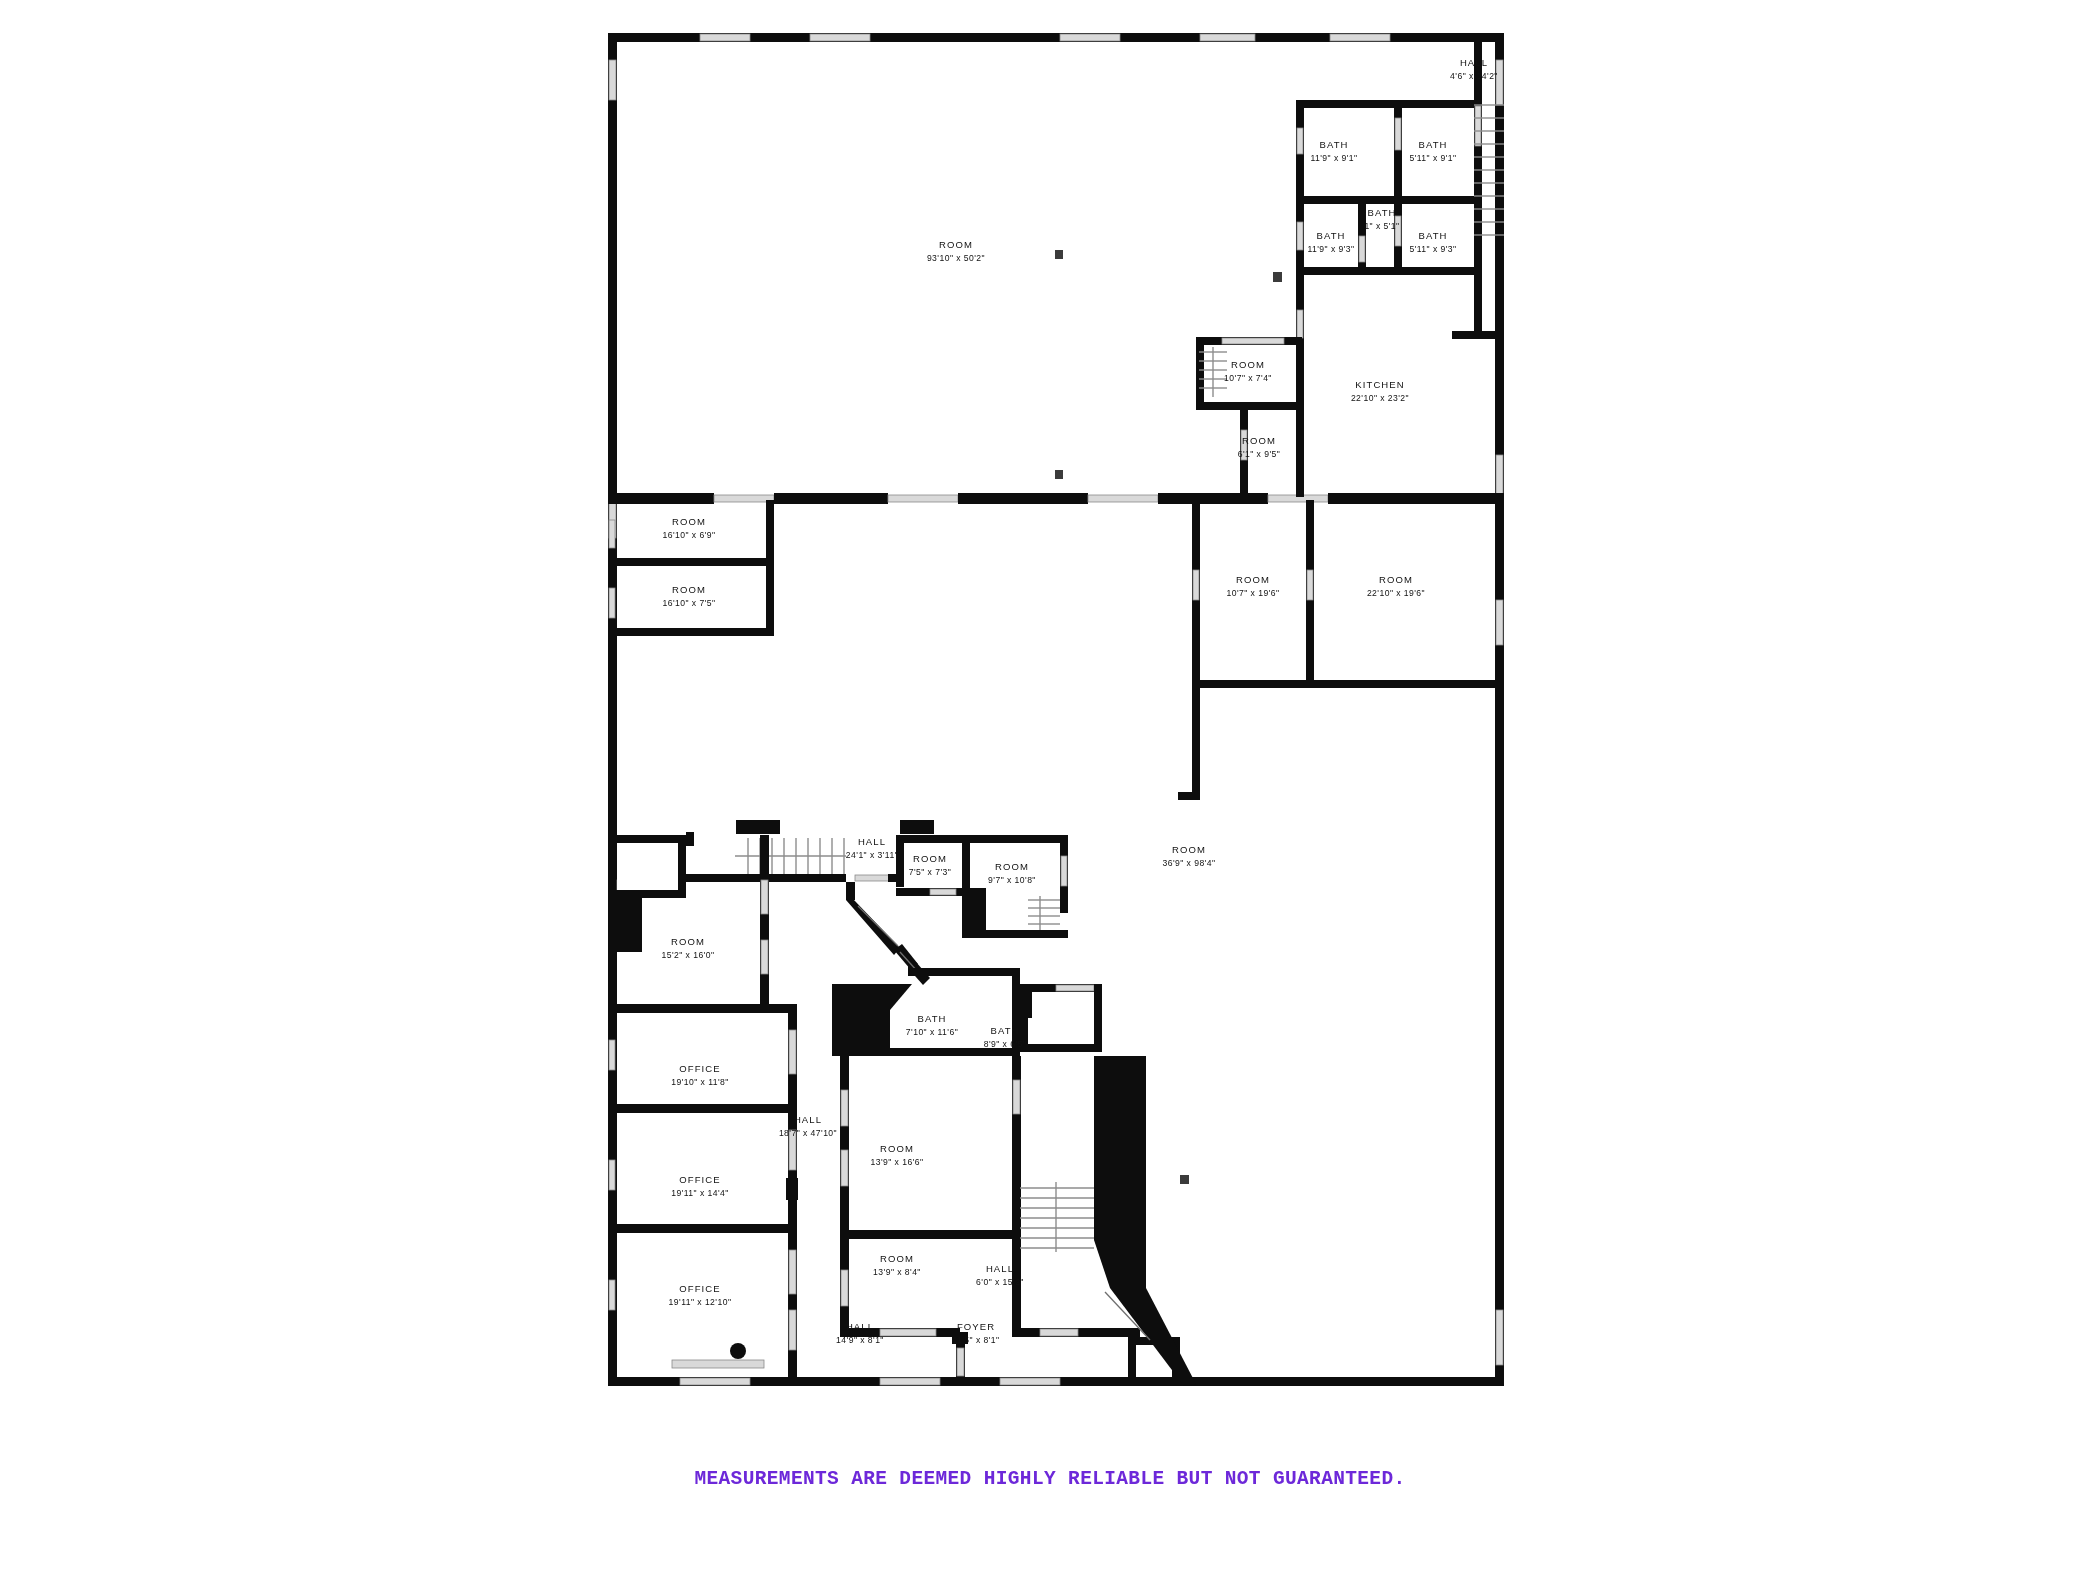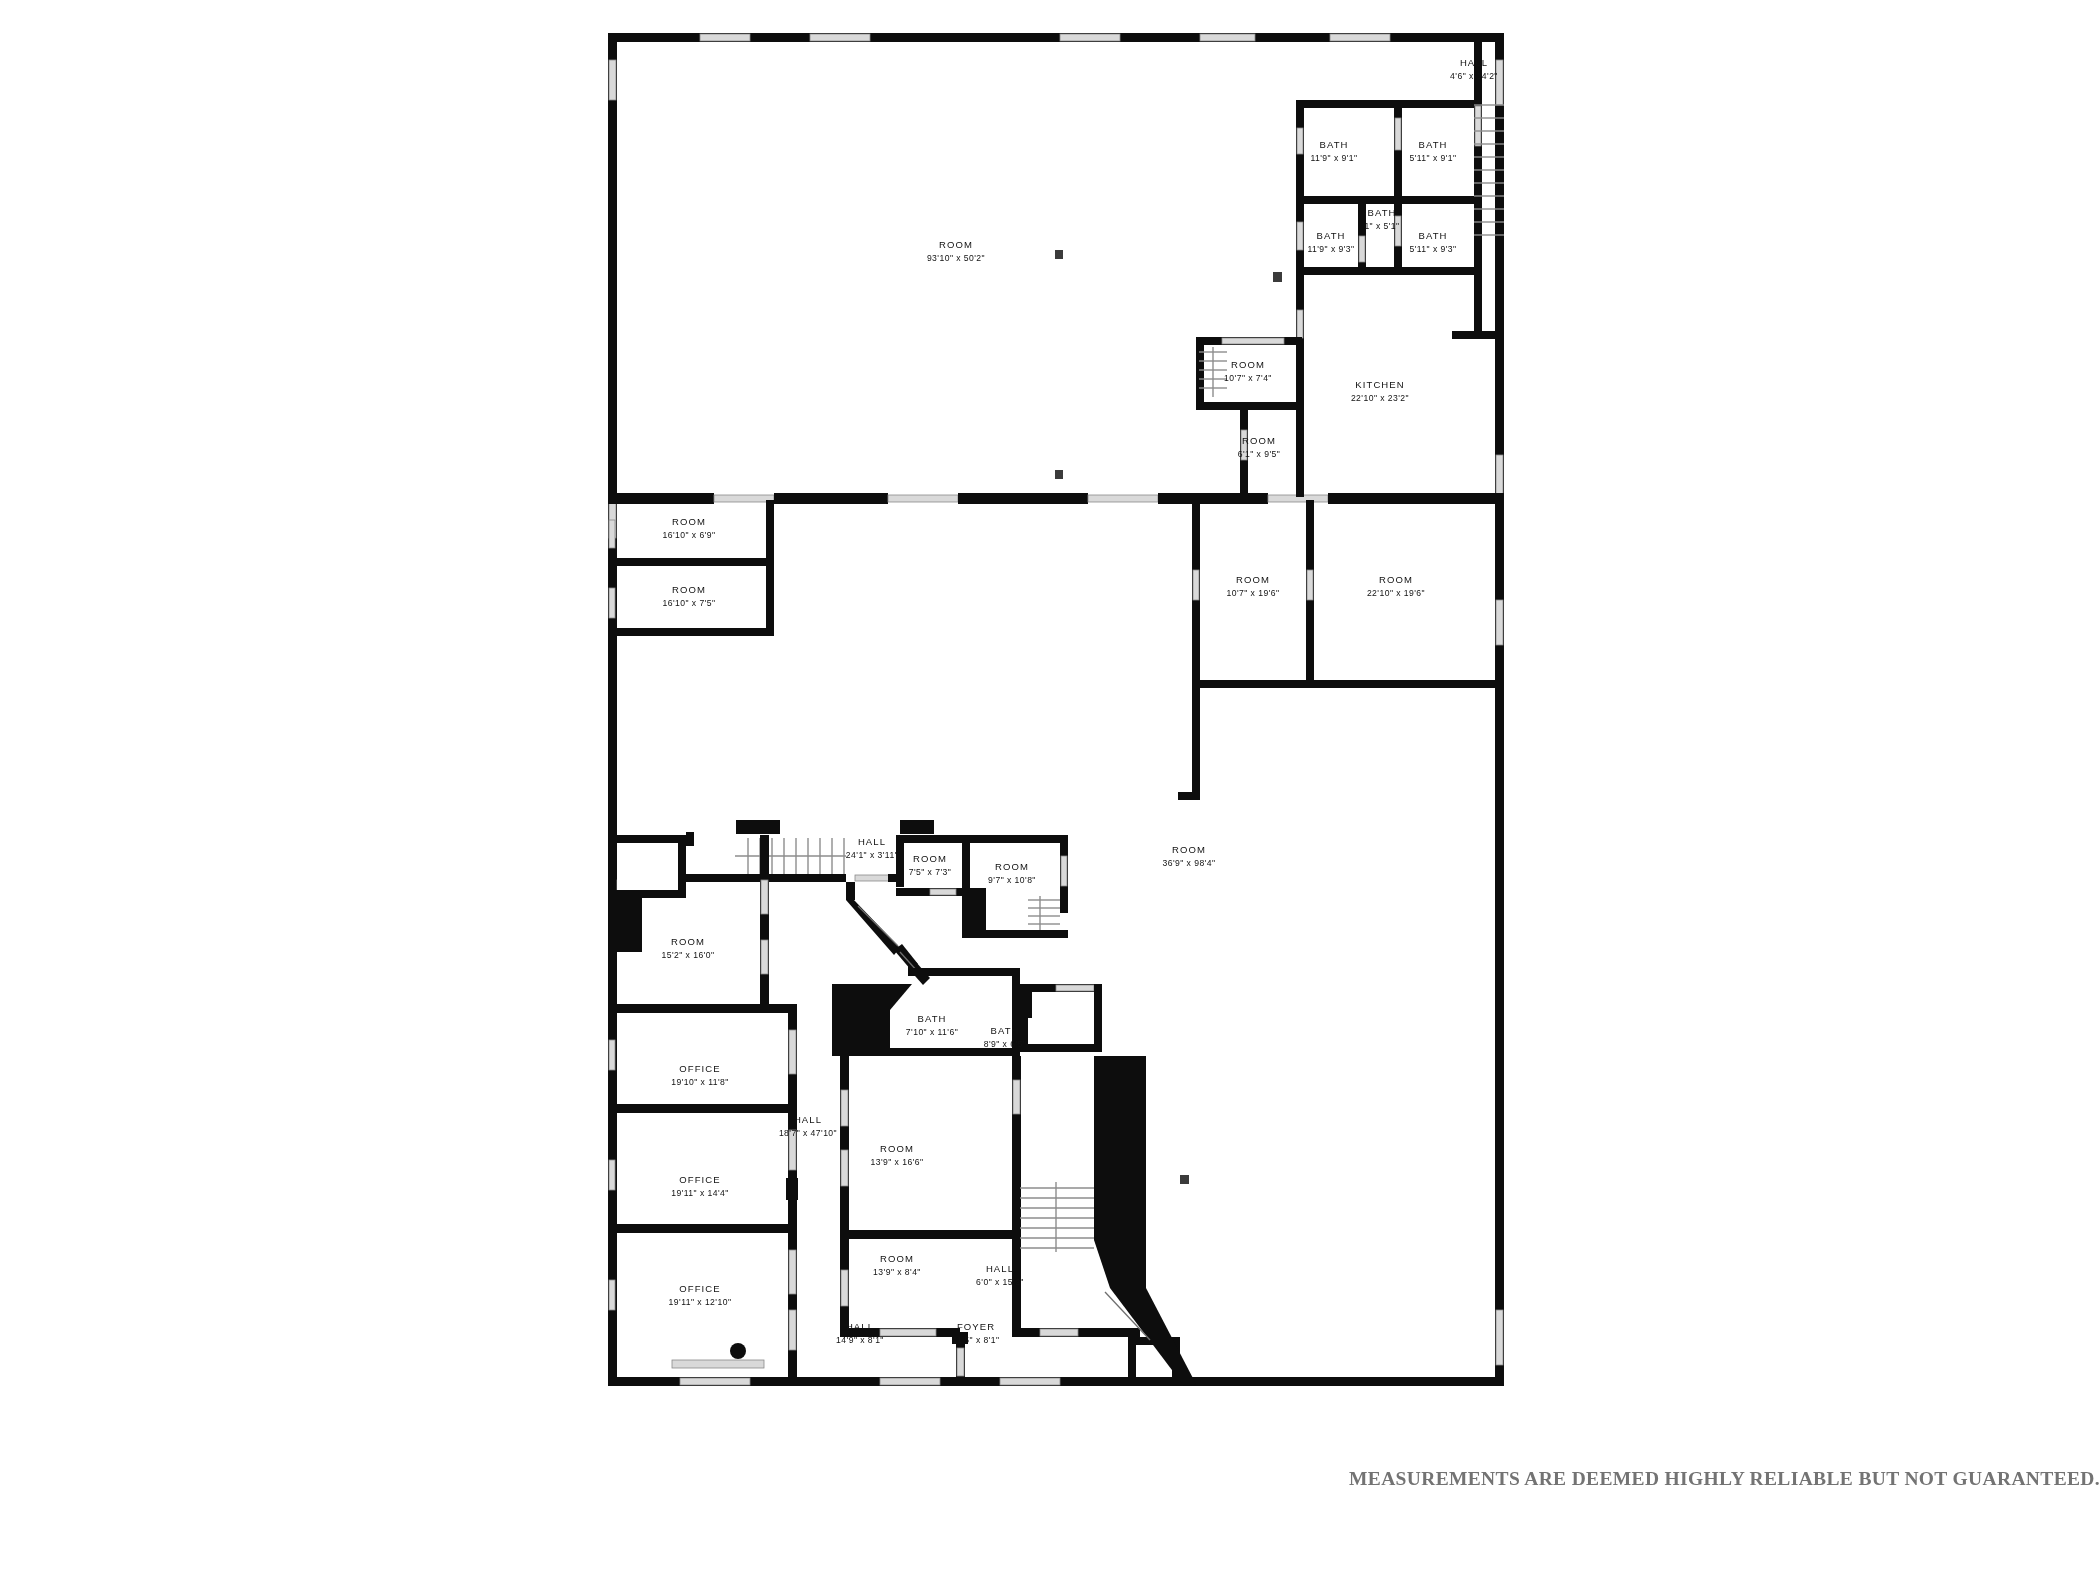--- a/index.html
+++ b/index.html
@@ -46,26 +46,26 @@
   }
   .rdim {
     font-size: 8.6px;
     letter-spacing: 0.45px;
   }
   .disclaimer {
     position: absolute;
     left: 0;
     right: 0;
     top: 1468px;
-    text-align: right;
-    font-family: Liberation Serif, serif;
+    text-align: center;
+    font-family: Liberation Mono, monospace;
     font-size: 19.5px;
     font-weight: bold;
     letter-spacing: 0.35px;
-    color: #737373;
+    color: #6d28d9;
   }
 </style>
 </head>
 <body>
 
 <div id="plan-root">
 
   <svg id="floorplan" viewBox="0 0 2100 1575">
 
     <g>

